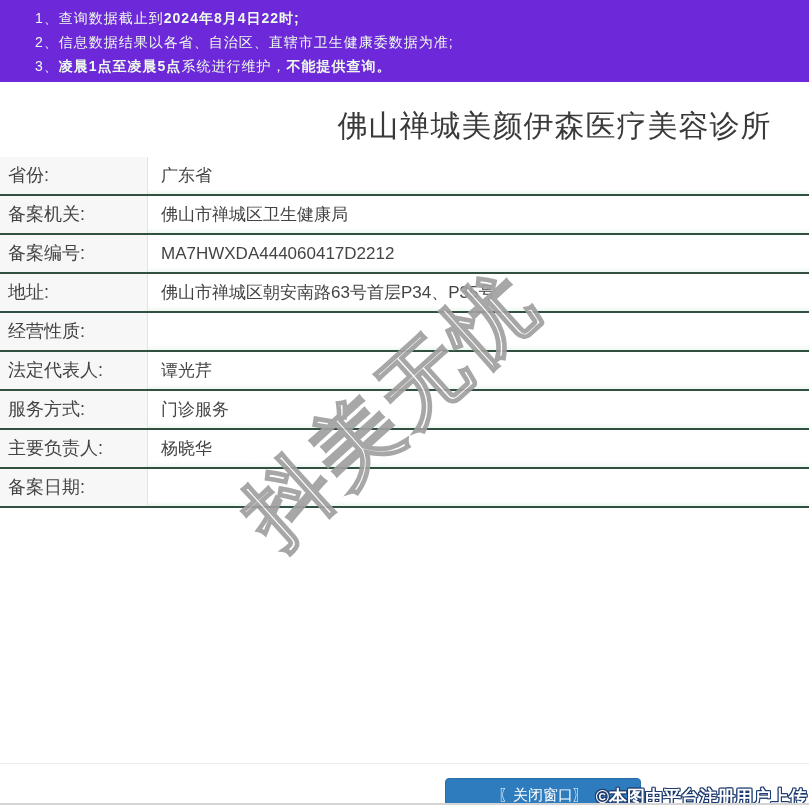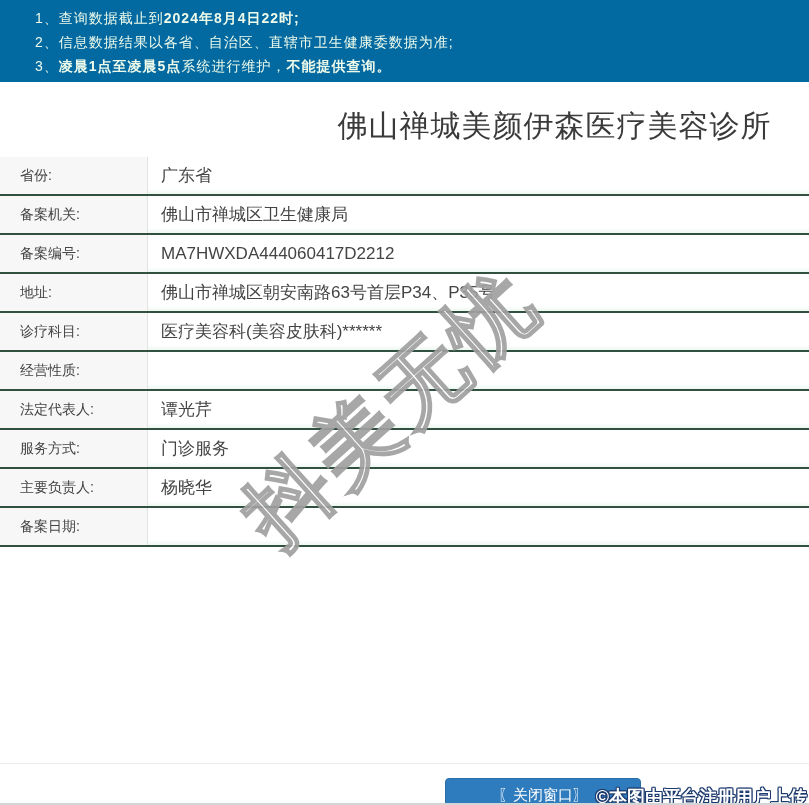--- a/index.html
+++ b/index.html
@@ -7,21 +7,21 @@
     width: 809px; height: 805px;
     background: #ffffff;
     font-family: "Liberation Sans", "DejaVu Sans", sans-serif;
     overflow: hidden;
     position: relative;
   }
   
   .header {
     position: absolute; top: 0; left: 0;
     width: 809px; height: 82px;
-    background: #0369a1;
+    background: #6d28d9;
     padding: 6px 0 0 35px;
   }
   .notice-line {
     color: #eefbea;
     font-size: 14px;
     line-height: 24px;
     letter-spacing: 1px;
     white-space: nowrap;
   }
   .notice-line .seg-b { font-weight: bold; }
@@ -45,22 +45,22 @@
   .row {
     display: flex;
     height: 39px;
     border-bottom: 2px solid #32503f;
     background: linear-gradient(to bottom, #ffffff 86%, #eef8f2 100%);
   }
   .cell-label {
     width: 148px;
     background: #f7f7f7;
     border-right: 1px solid #e3e3e3;
-    padding-left: 20px;
-    font-size: 14px;
+    padding-left: 8px;
+    font-size: 18px;
     color: #444444;
     line-height: 37px;
     white-space: nowrap;
   }
   .cell-value {
     flex: 1;
     padding-left: 13px;
     font-size: 17px;
     color: #444444;
     line-height: 37px;
@@ -149,24 +149,20 @@
   <div class="row">
     <div class="cell-label">备案编号:</div>
     <div class="cell-value">MA7HWXDA444060417D2212</div>
   </div>
 
   <div class="row">
     <div class="cell-label">地址:</div>
     <div class="cell-value">佛山市禅城区朝安南路63号首层P34、P35号</div>
   </div>
 
-  <div class="row">
-    <div class="cell-label">诊疗科目:</div>
-    <div class="cell-value">医疗美容科(美容皮肤科)******</div>
-  </div>
 
 
   <div class="row">
     <div class="cell-label">经营性质:</div>
   </div>
 
   <div class="row">
     <div class="cell-label">法定代表人:</div>
     <div class="cell-value">谭光芹</div>
   </div>

